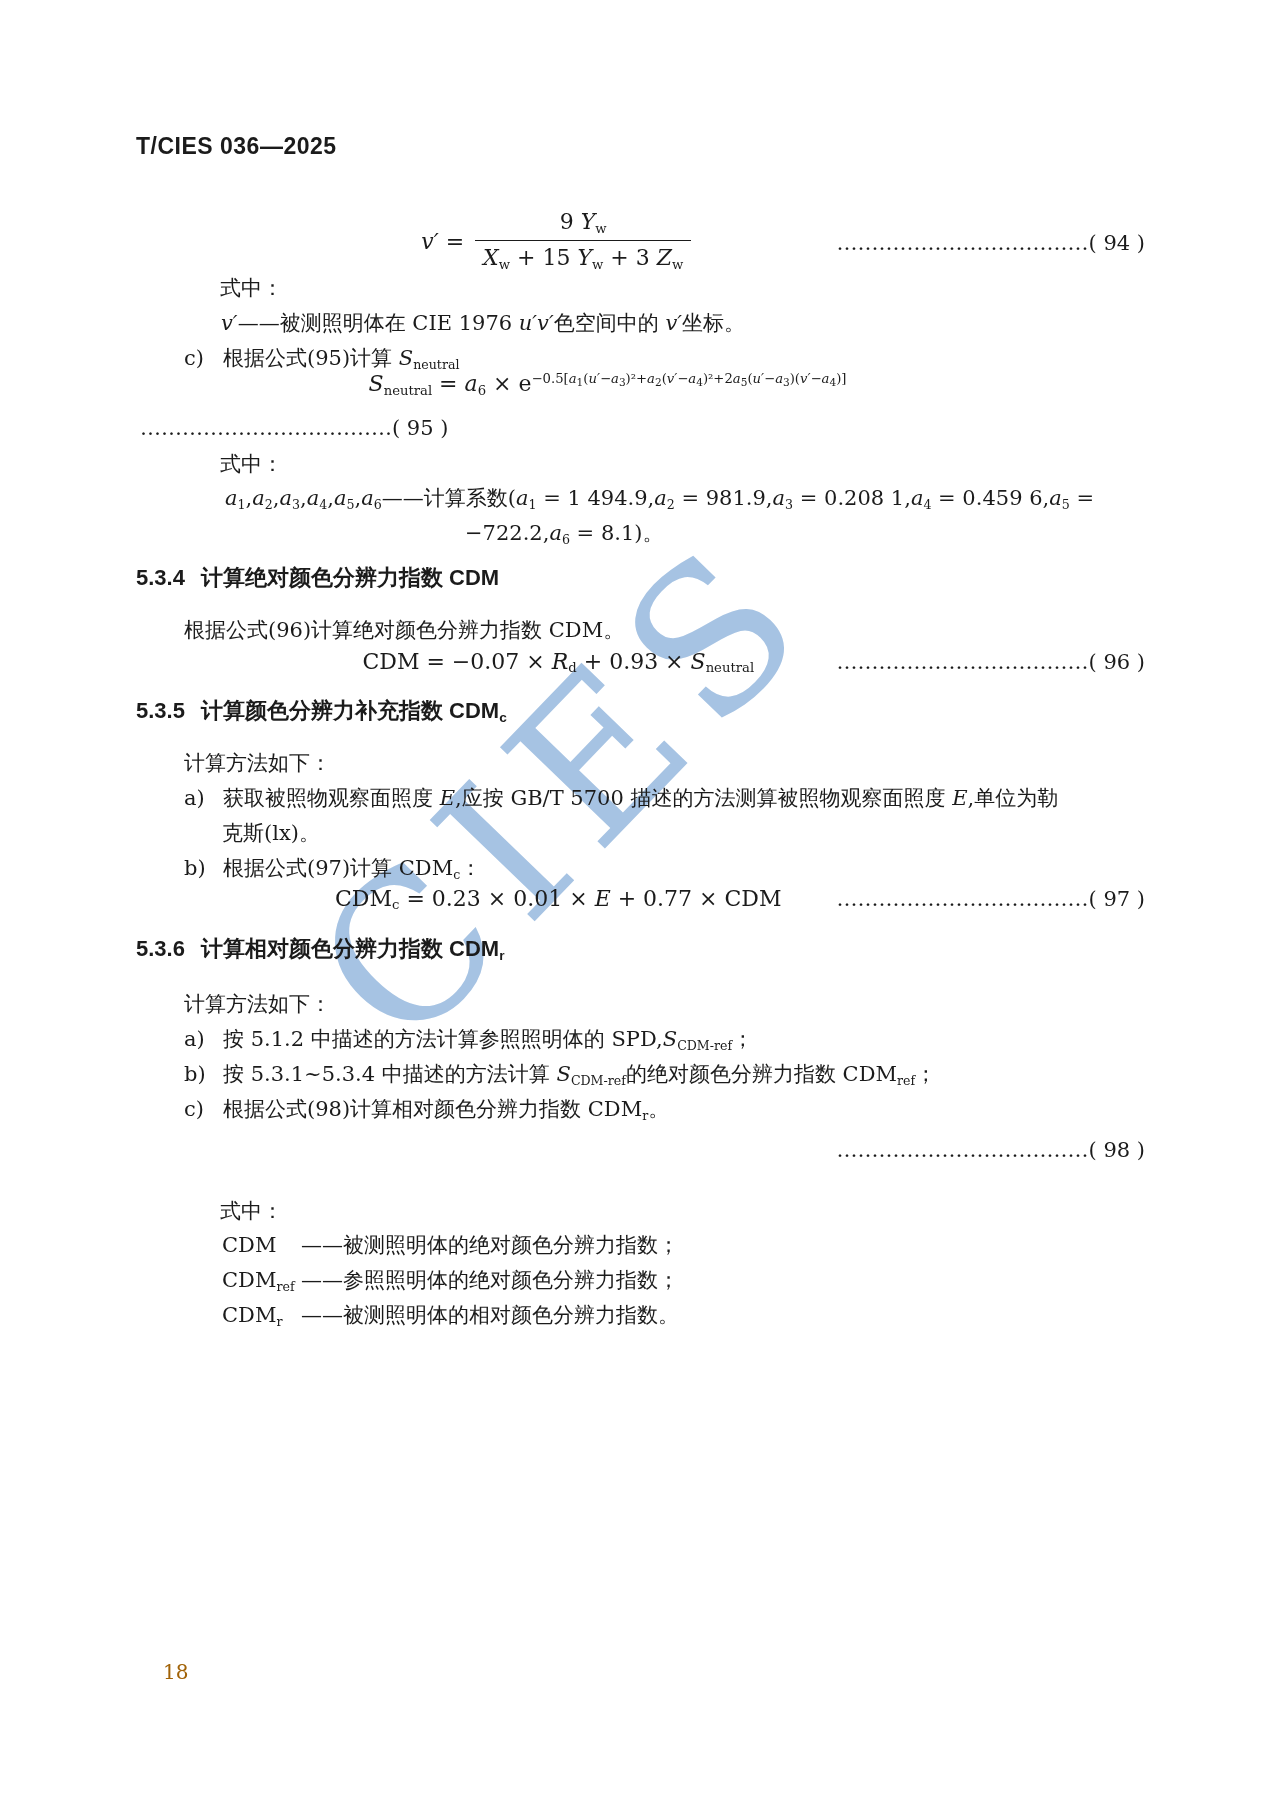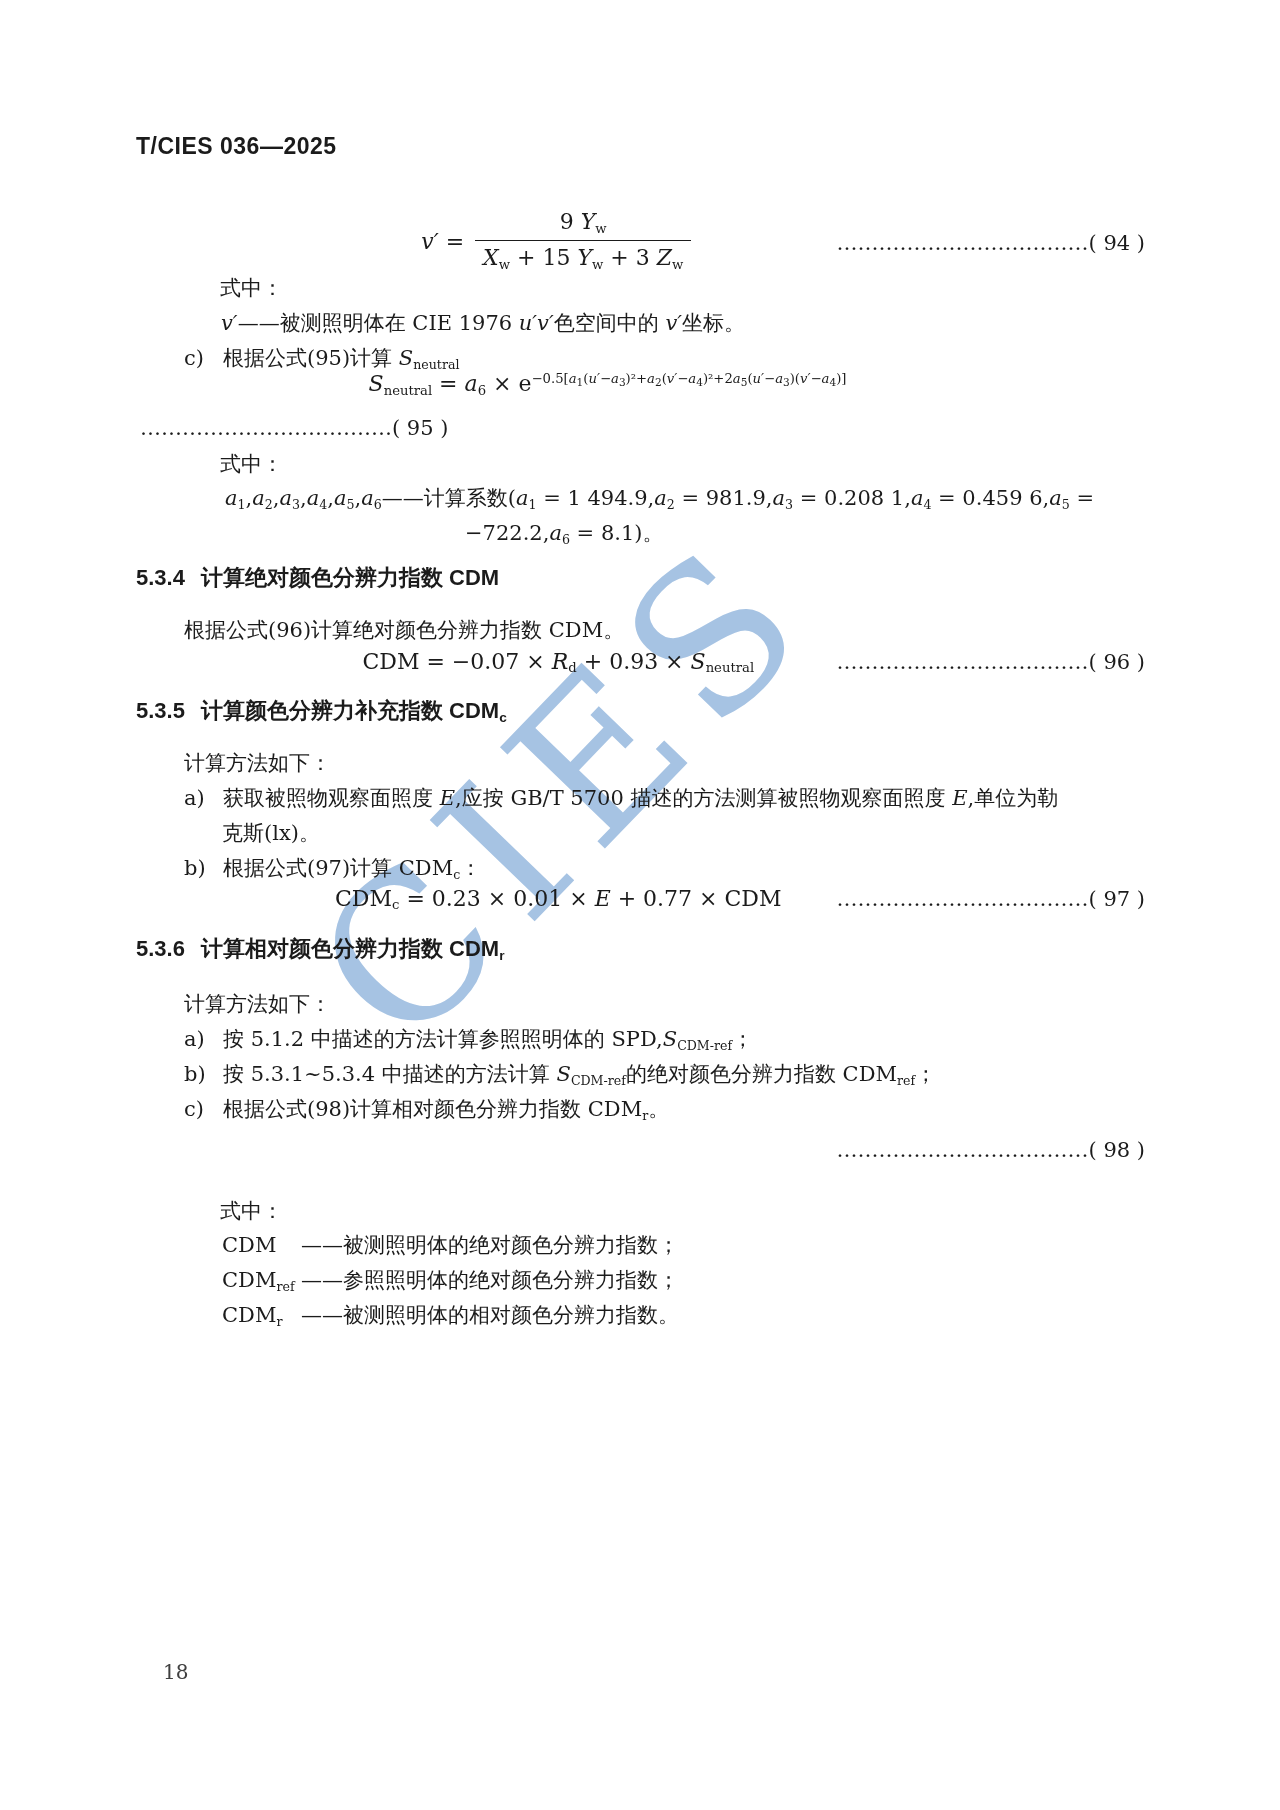--- a/index.html
+++ b/index.html
@@ -25,21 +25,21 @@
   .fnum{display:block;border-bottom:1.6px solid #1b1b1b;padding:0 8px 3px;}
   .fden{display:block;padding:3px 8px 0;}
   .big{font-size:255%;font-weight:300;vertical-align:middle;line-height:0;position:relative;top:-0.05em;padding:0 2px;}
   .eqrow{display:flex;align-items:center;}
   .eqcenter{flex:1;text-align:center;padding-left:140px;}
   .leader{font-size:21px;white-space:nowrap;margin-left:auto;}
   .item{display:flex;}
   .item .label{flex:none;width:39px;}
   .def-row{display:flex;}
   .def-term{flex:none;width:79px;}
-  .page-num{font-size:20px;color:#404040;}
+  .page-num{font-size:20px;color:#a16207;}
 </style>
 </head>
 <body>
 
 <div class="page">
 
   <div class="watermark" style="color: rgb(166, 195, 227);">CIES</div>
 
   <div class="abs header" style="left:136px;top:133px">T/CIES 036—2025</div>
 

